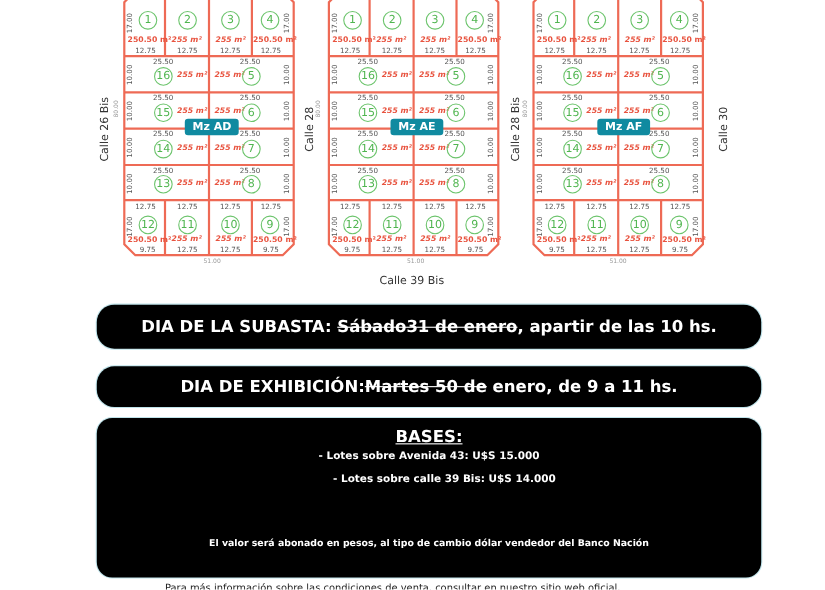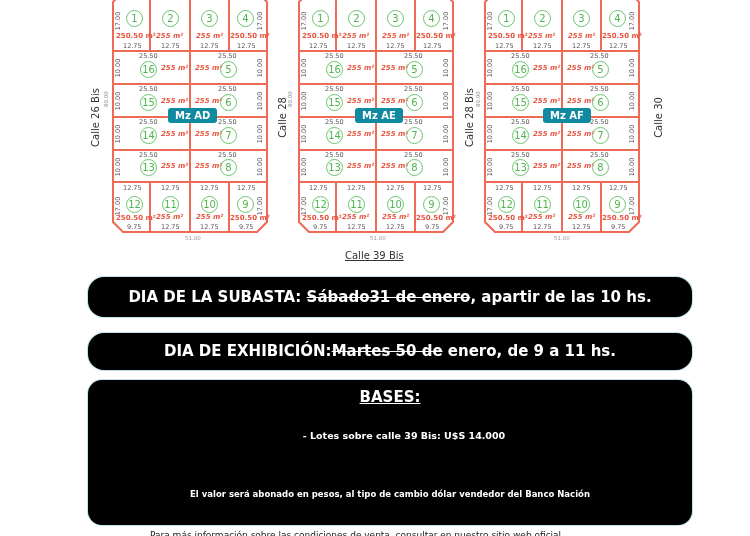--- a/index.html
+++ b/index.html
@@ -28,21 +28,21 @@
 </style>
 </head>
 <body>
 
 <div class="map">
 
   <div class="street-v" style="left:66px;top:112px;">Calle 26 Bis</div>
   <div class="street-v" style="left:262px;top:112px;">Calle 28</div>
   <div class="street-v" style="left:440px;top:112px;">Calle 28 Bis</div>
   <div class="street-v" style="left:638px;top:112px;">Calle 30</div>
-  <div class="street-h" style="left:345px;top:250px;text-decoration:underline;">Calle 39 Bis</div>
+  <div class="street-h" style="left:345px;top:250px;">Calle 39 Bis</div>
 
   <div class="small-vdim" style="left:98px;top:96px;">80.00</div>
   <div class="small-vdim" style="left:282px;top:96px;">80.00</div>
   <div class="small-vdim" style="left:470px;top:96px;">80.00</div>
 
   <div class="small-dim" style="left:185px;top:235px;">51.00</div>
   <div class="small-dim" style="left:370px;top:235px;">51.00</div>
   <div class="small-dim" style="left:554px;top:235px;">51.00</div>
 
   <div class="block" style="left:113px;">
@@ -333,17 +333,18 @@
   <span>DIA DE LA SUBASTA:</span>
   <span class="strike">Sábado31 de enero</span><span>, apartir de las 10 hs.</span>
 </div>
 
 <div class="banner b2">
   <span>DIA DE EXHIBICIÓN:</span><span class="strike">Martes 50 de</span><span> enero, de 9 a 11 hs.</span>
 </div>
 
 <div class="banner b3">
   <div class="line title" style="top:8px;">BASES:</div>
+  <div class="line" style="top:29px;">- Lotes sobre Avenida 43: U$S 15.000</div>
   <div class="line" style="top:50px;left:28px;">- Lotes sobre calle 39 Bis: U$S 14.000</div>
   <div class="line" style="top:109px;font-size:8.5px;">El valor será abonado en pesos, al tipo de cambio dólar vendedor del Banco Nación</div>
 </div>
 
 <div class="footer">Para más información sobre las condiciones de venta, consultar en nuestro sitio web oficial.</div>
 
 </body></html>

